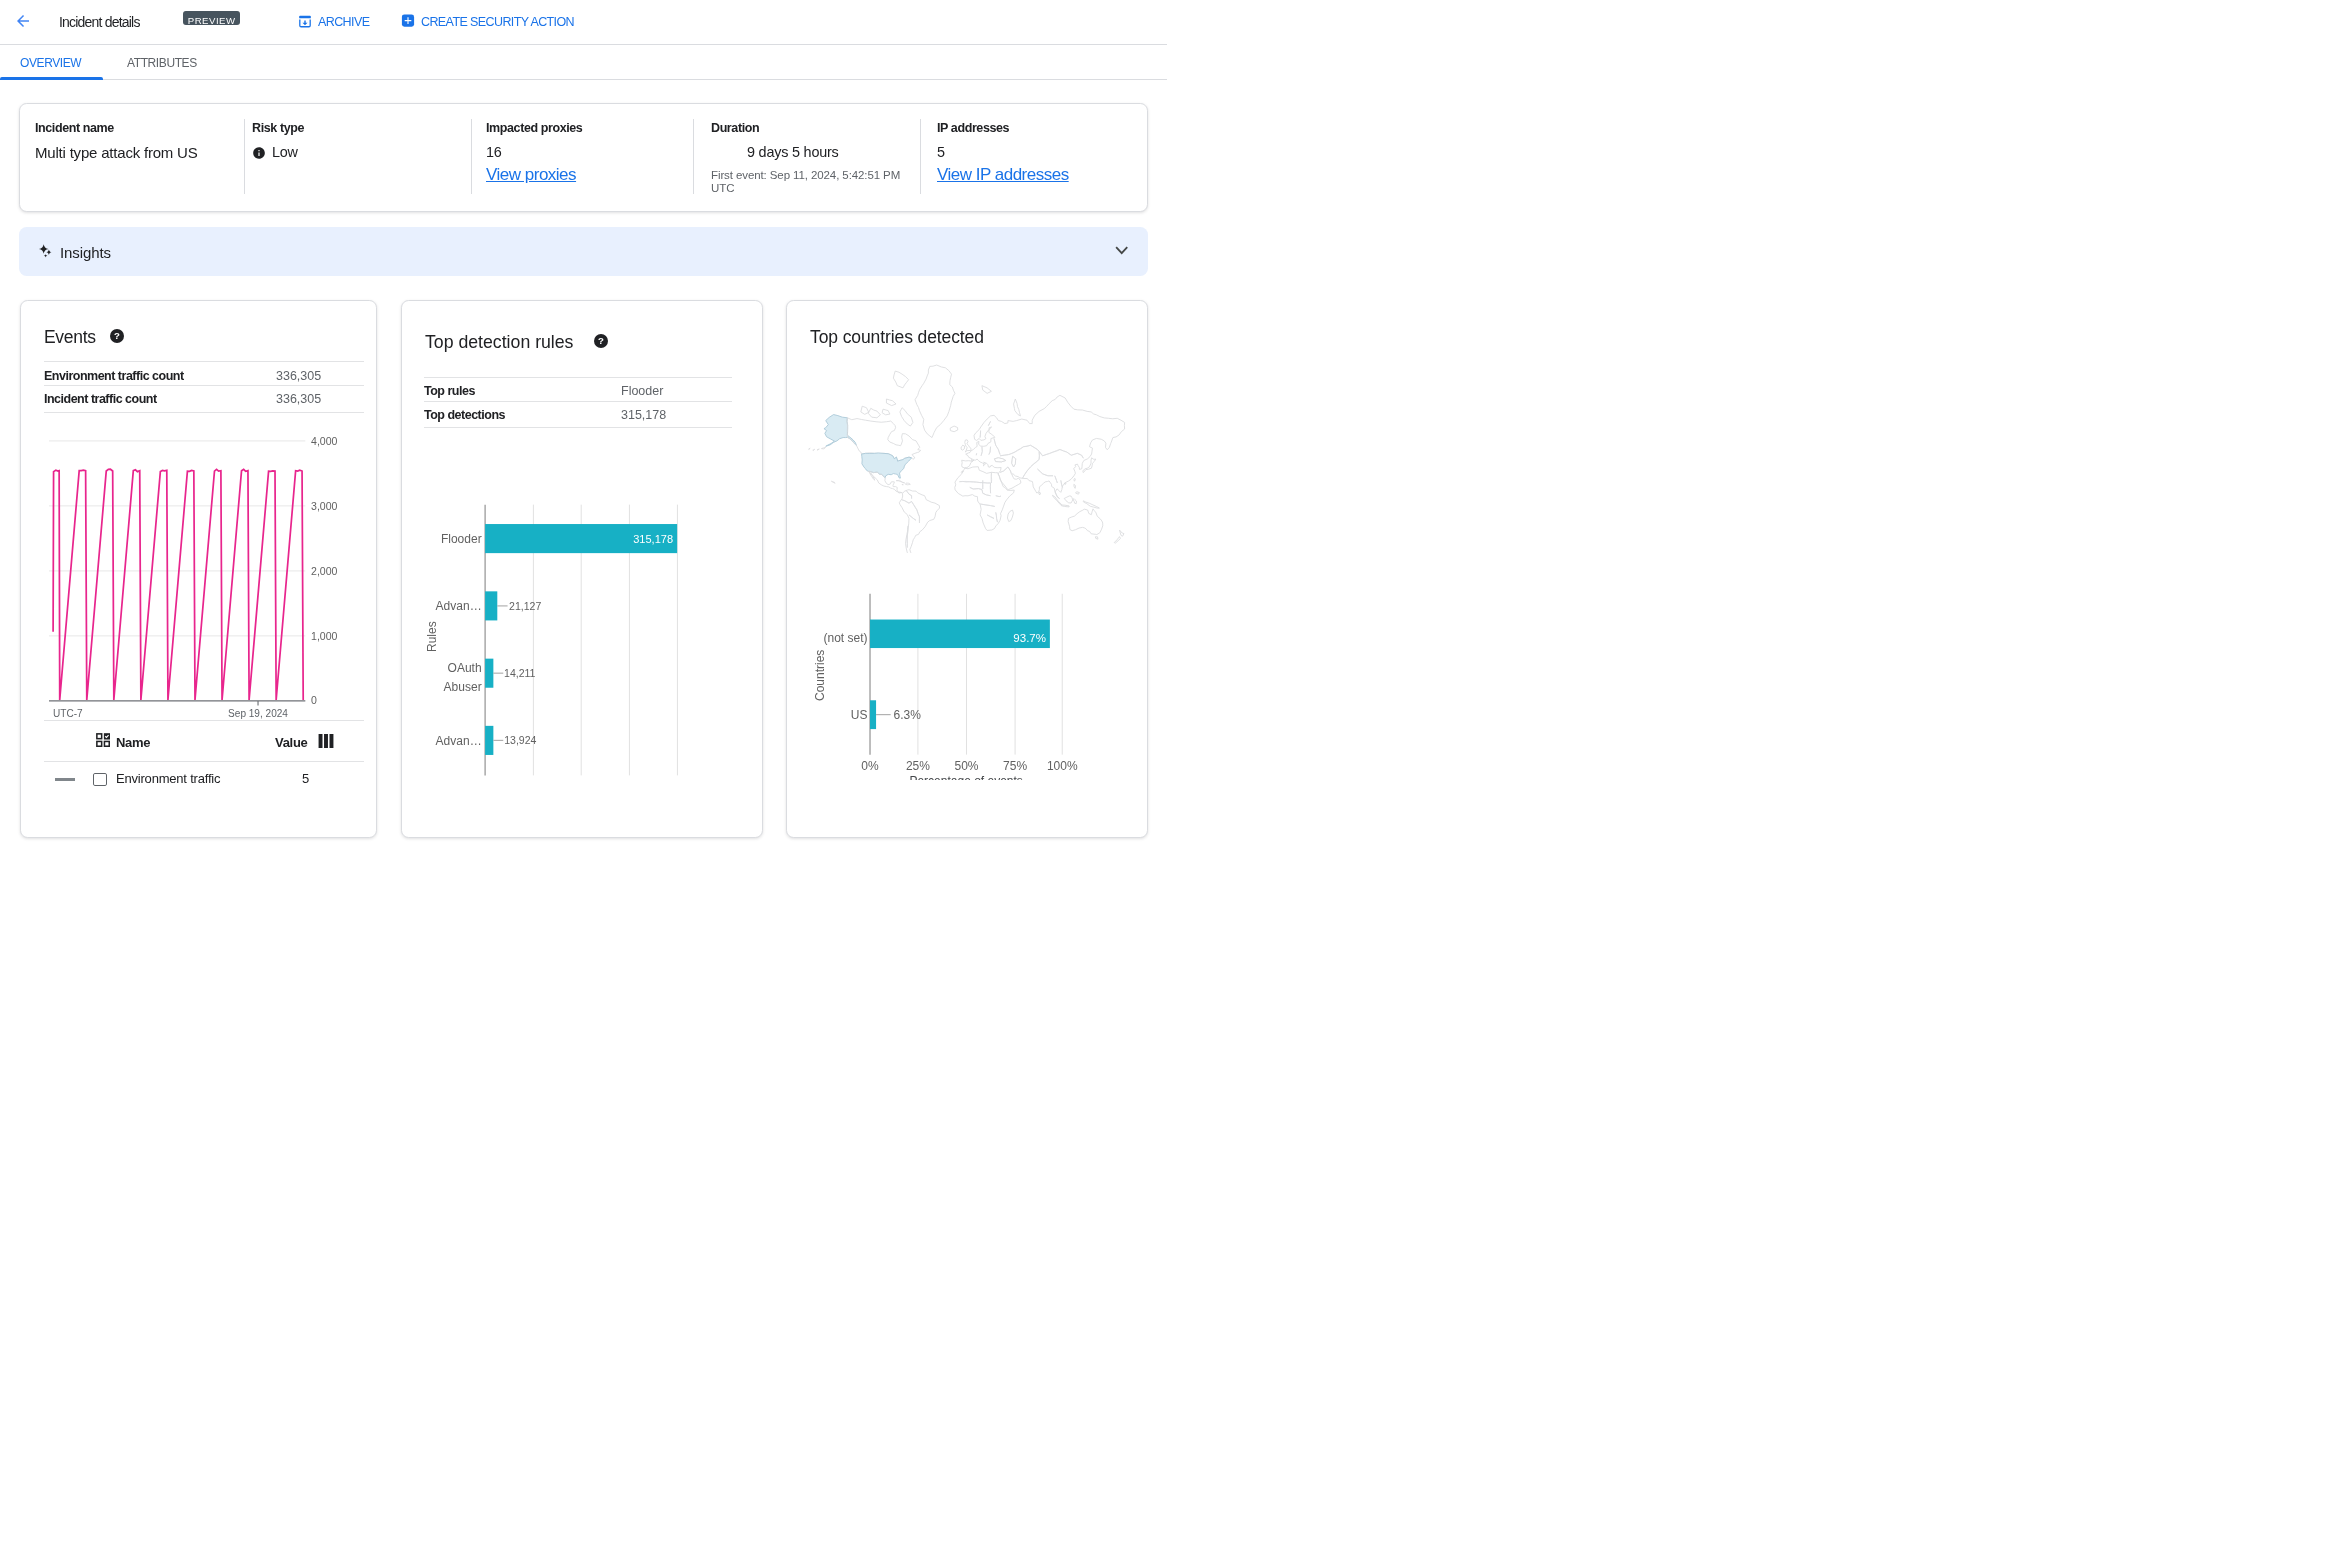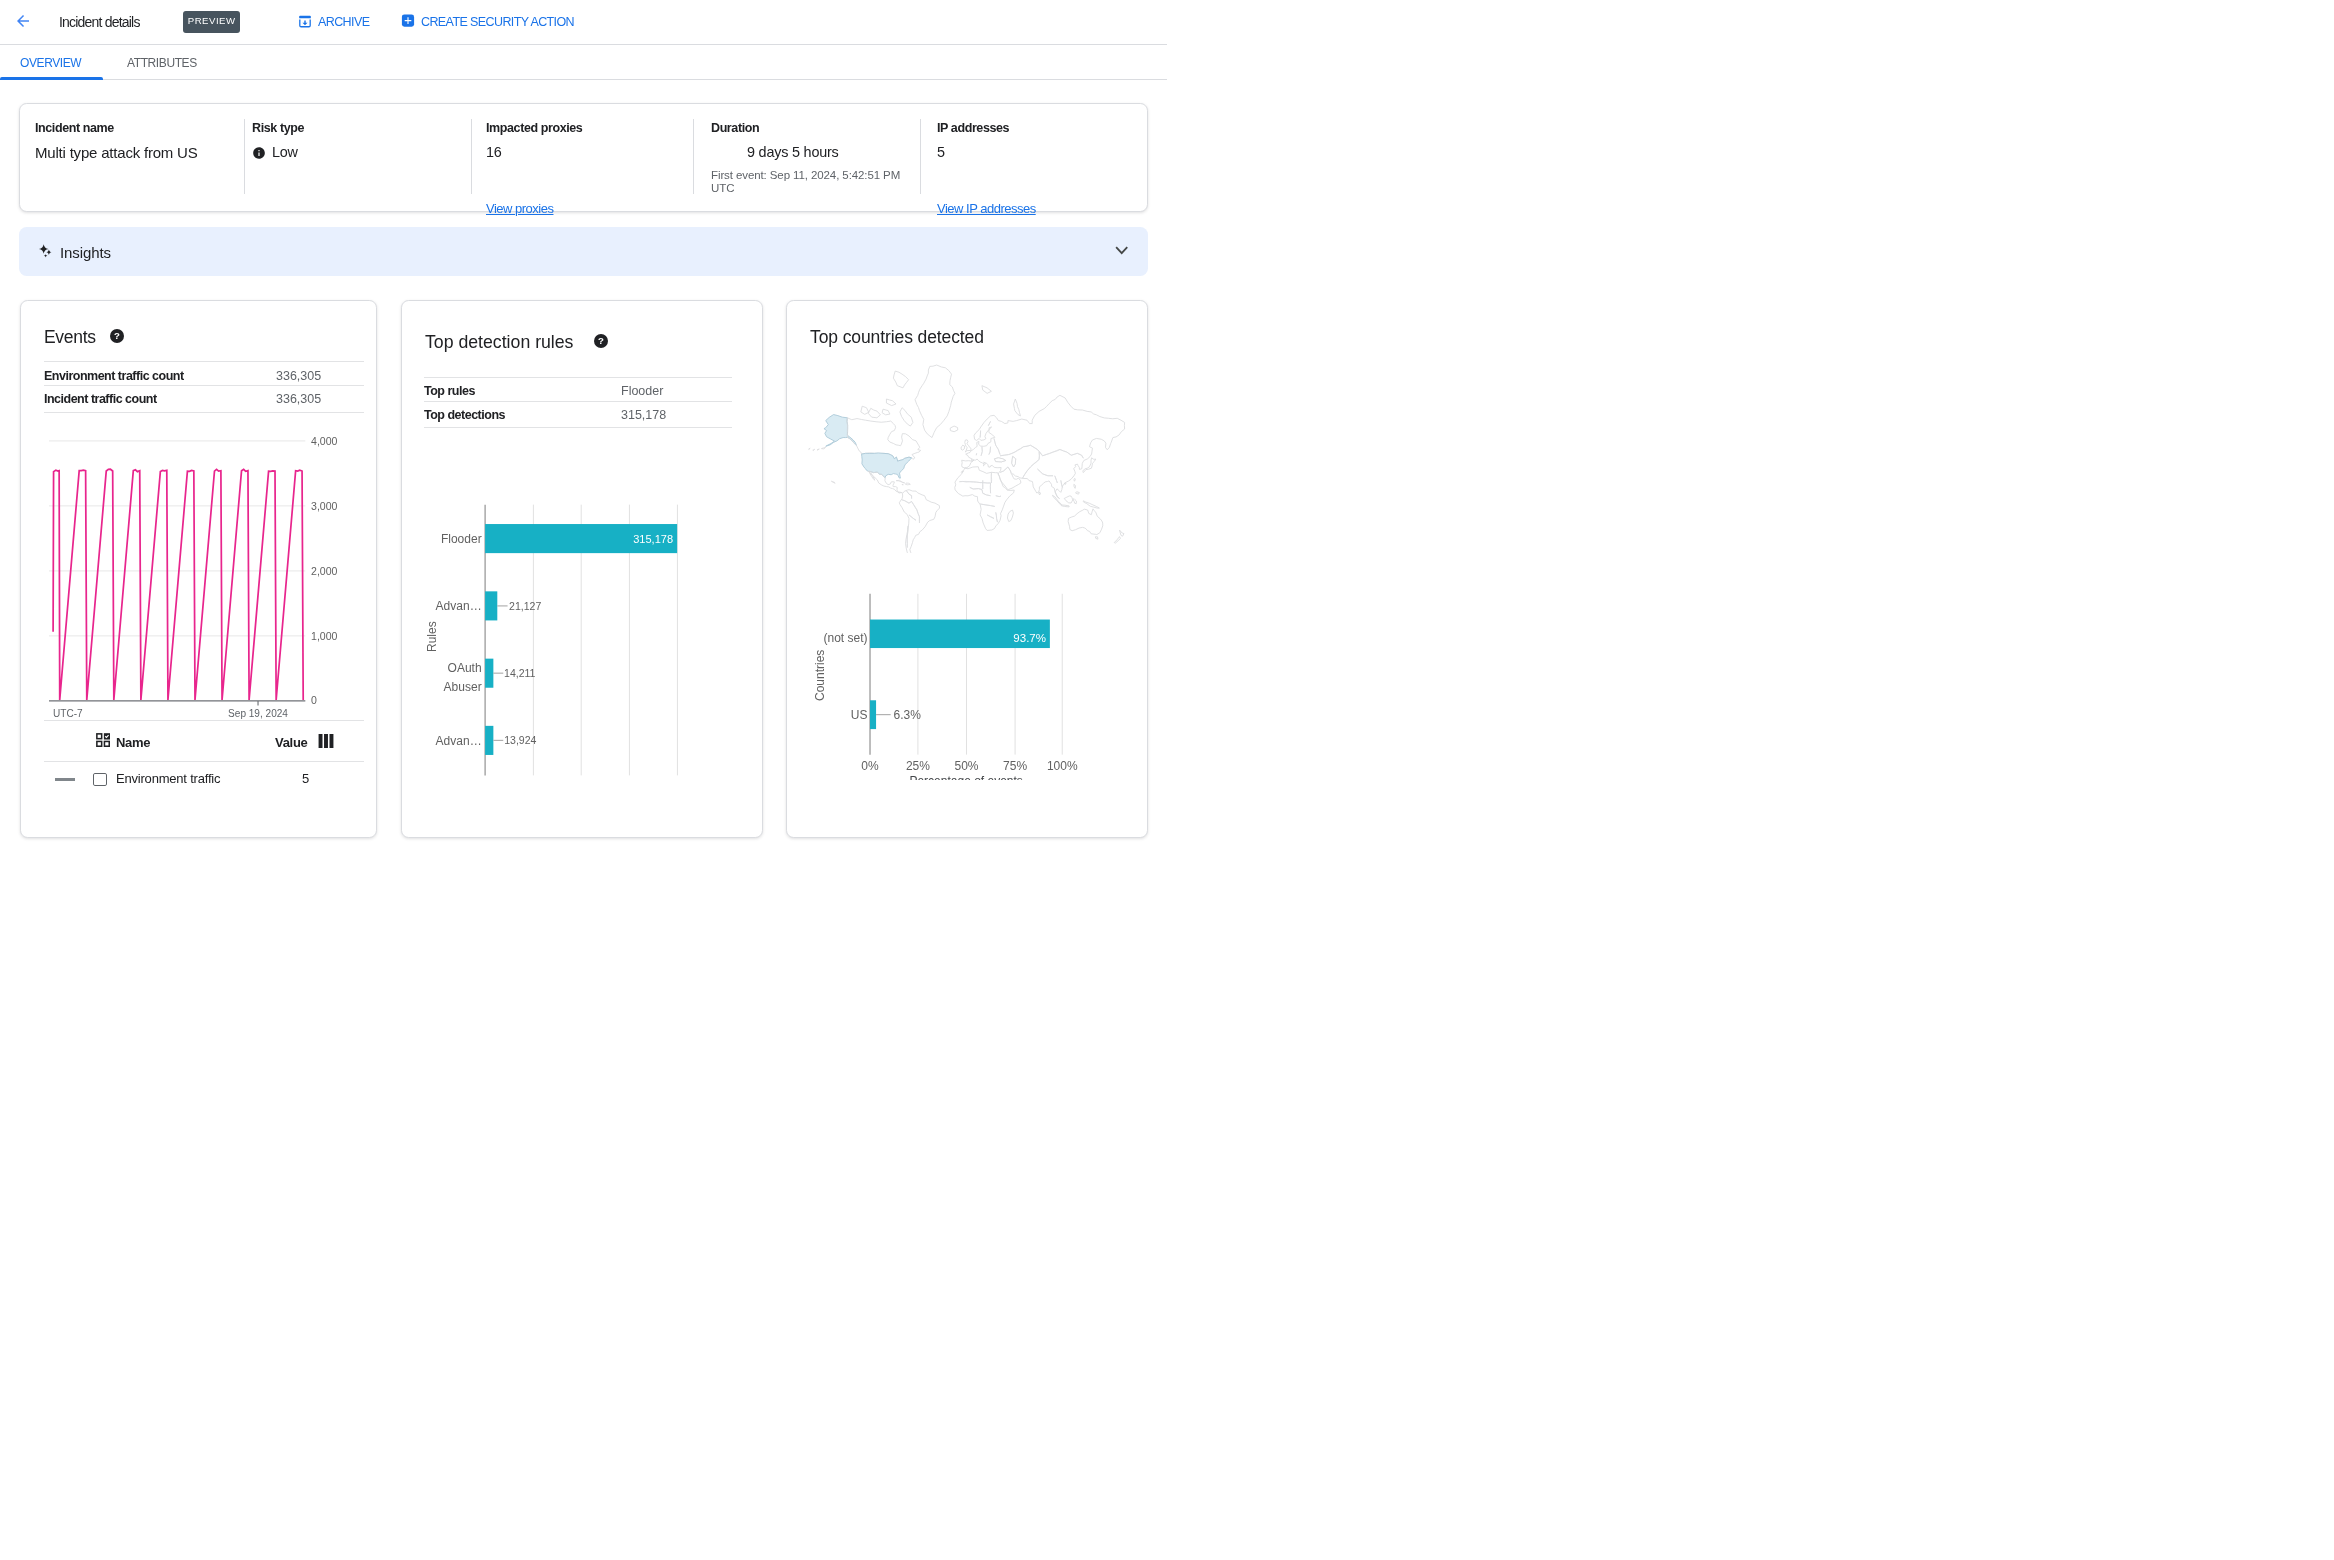--- a/index.html
+++ b/index.html
@@ -5,31 +5,31 @@
   * { margin:0; padding:0; box-sizing:border-box; }
   html,body { width:1167px; height:780px; overflow:hidden; background:#fff;
     font-family:"Liberation Sans", sans-serif; color:#202124; }
   .abs { position:absolute; }
   .card { position:absolute; background:#fff; border:1px solid #dadce0; border-radius:7.7px;
           box-shadow:0 1px 2.9px rgba(60,64,67,.16); }
   .hairline { position:absolute; background:#e2e3e5; height:1px; }
   .vline { position:absolute; background:#dadce0; width:1px; }
   .lbl { font-weight:bold; font-size:12.5px; letter-spacing:-0.4px; color:#202124; }
   .val { font-size:14.4px; letter-spacing:-0.2px; color:#202124; }
-  .link { font-size:13px; letter-spacing:-0.5px; color:#1a73e8; text-decoration:underline;margin-top:36px; }
+  .link { font-size:17px; letter-spacing:-0.5px; color:#1a73e8; text-decoration:underline; }
   .gray { color:#5f6368; }
 </style>
 </head>
 <body>
 
 <svg class="abs" style="left:14.4px;top:11.5px" width="18" height="18" viewBox="0 0 24 24" fill="#4285f4">
   <path d="M20 11H7.83l5.59-5.59L12 4l-8 8 8 8 1.41-1.41L7.83 13H20v-2z"></path>
 </svg>
 <div class="abs" style="left:59px;top:12.2px;font-size:14px;letter-spacing:-0.8px;line-height:21px;color:#1f2023;">Incident details</div>
-<div class="abs" style="left:183px;top:11px;height:22px;background:#47545e;border-radius:2.9px;color:#fff;
+<div class="abs" style="left:183px;top:11px;height:14px;background:#47545e;border-radius:2.9px;color:#fff;
   font-size:9.6px;letter-spacing:0.5px;line-height:19.7px;padding:0 4.8px;">PREVIEW</div>
 <svg class="abs" style="left:298px;top:14.2px" width="14" height="14.4" viewBox="0 0 24 24" fill="#1a73e8">
   <path d="M20.5 2.5 H3.5 C2.7 2.5 2 3.2 2 4 V7 H22 V4 C22 3.2 21.3 2.5 20.5 2.5 Z"></path>
   <path d="M3.1 9 V19.3 C3.1 20.5 4.1 21.5 5.3 21.5 H18.7 C19.9 21.5 20.9 20.5 20.9 19.3 V9" fill="none" stroke="#1a73e8" stroke-width="2.2"></path>
   <path d="M10.8 11 h2.4 v3.6 h3.2 L12 19 7.6 14.6 h3.2 z"></path>
 </svg>
 <div class="abs" style="left:318px;top:16.3px;font-size:12.5px;line-height:12.5px;letter-spacing:-0.6px;font-weight:500;color:#1a73e8;">ARCHIVE</div>
 <svg class="abs" style="left:401px;top:14.4px" width="14" height="13.3" viewBox="0 0 24 24">
   <rect x="1" y="1" width="22" height="22" rx="4.5" fill="#1a73e8"></rect>
   <path d="M11 6h2v5h5v2h-5v5h-2v-5H6v-2h5z" fill="#fff"></path>

